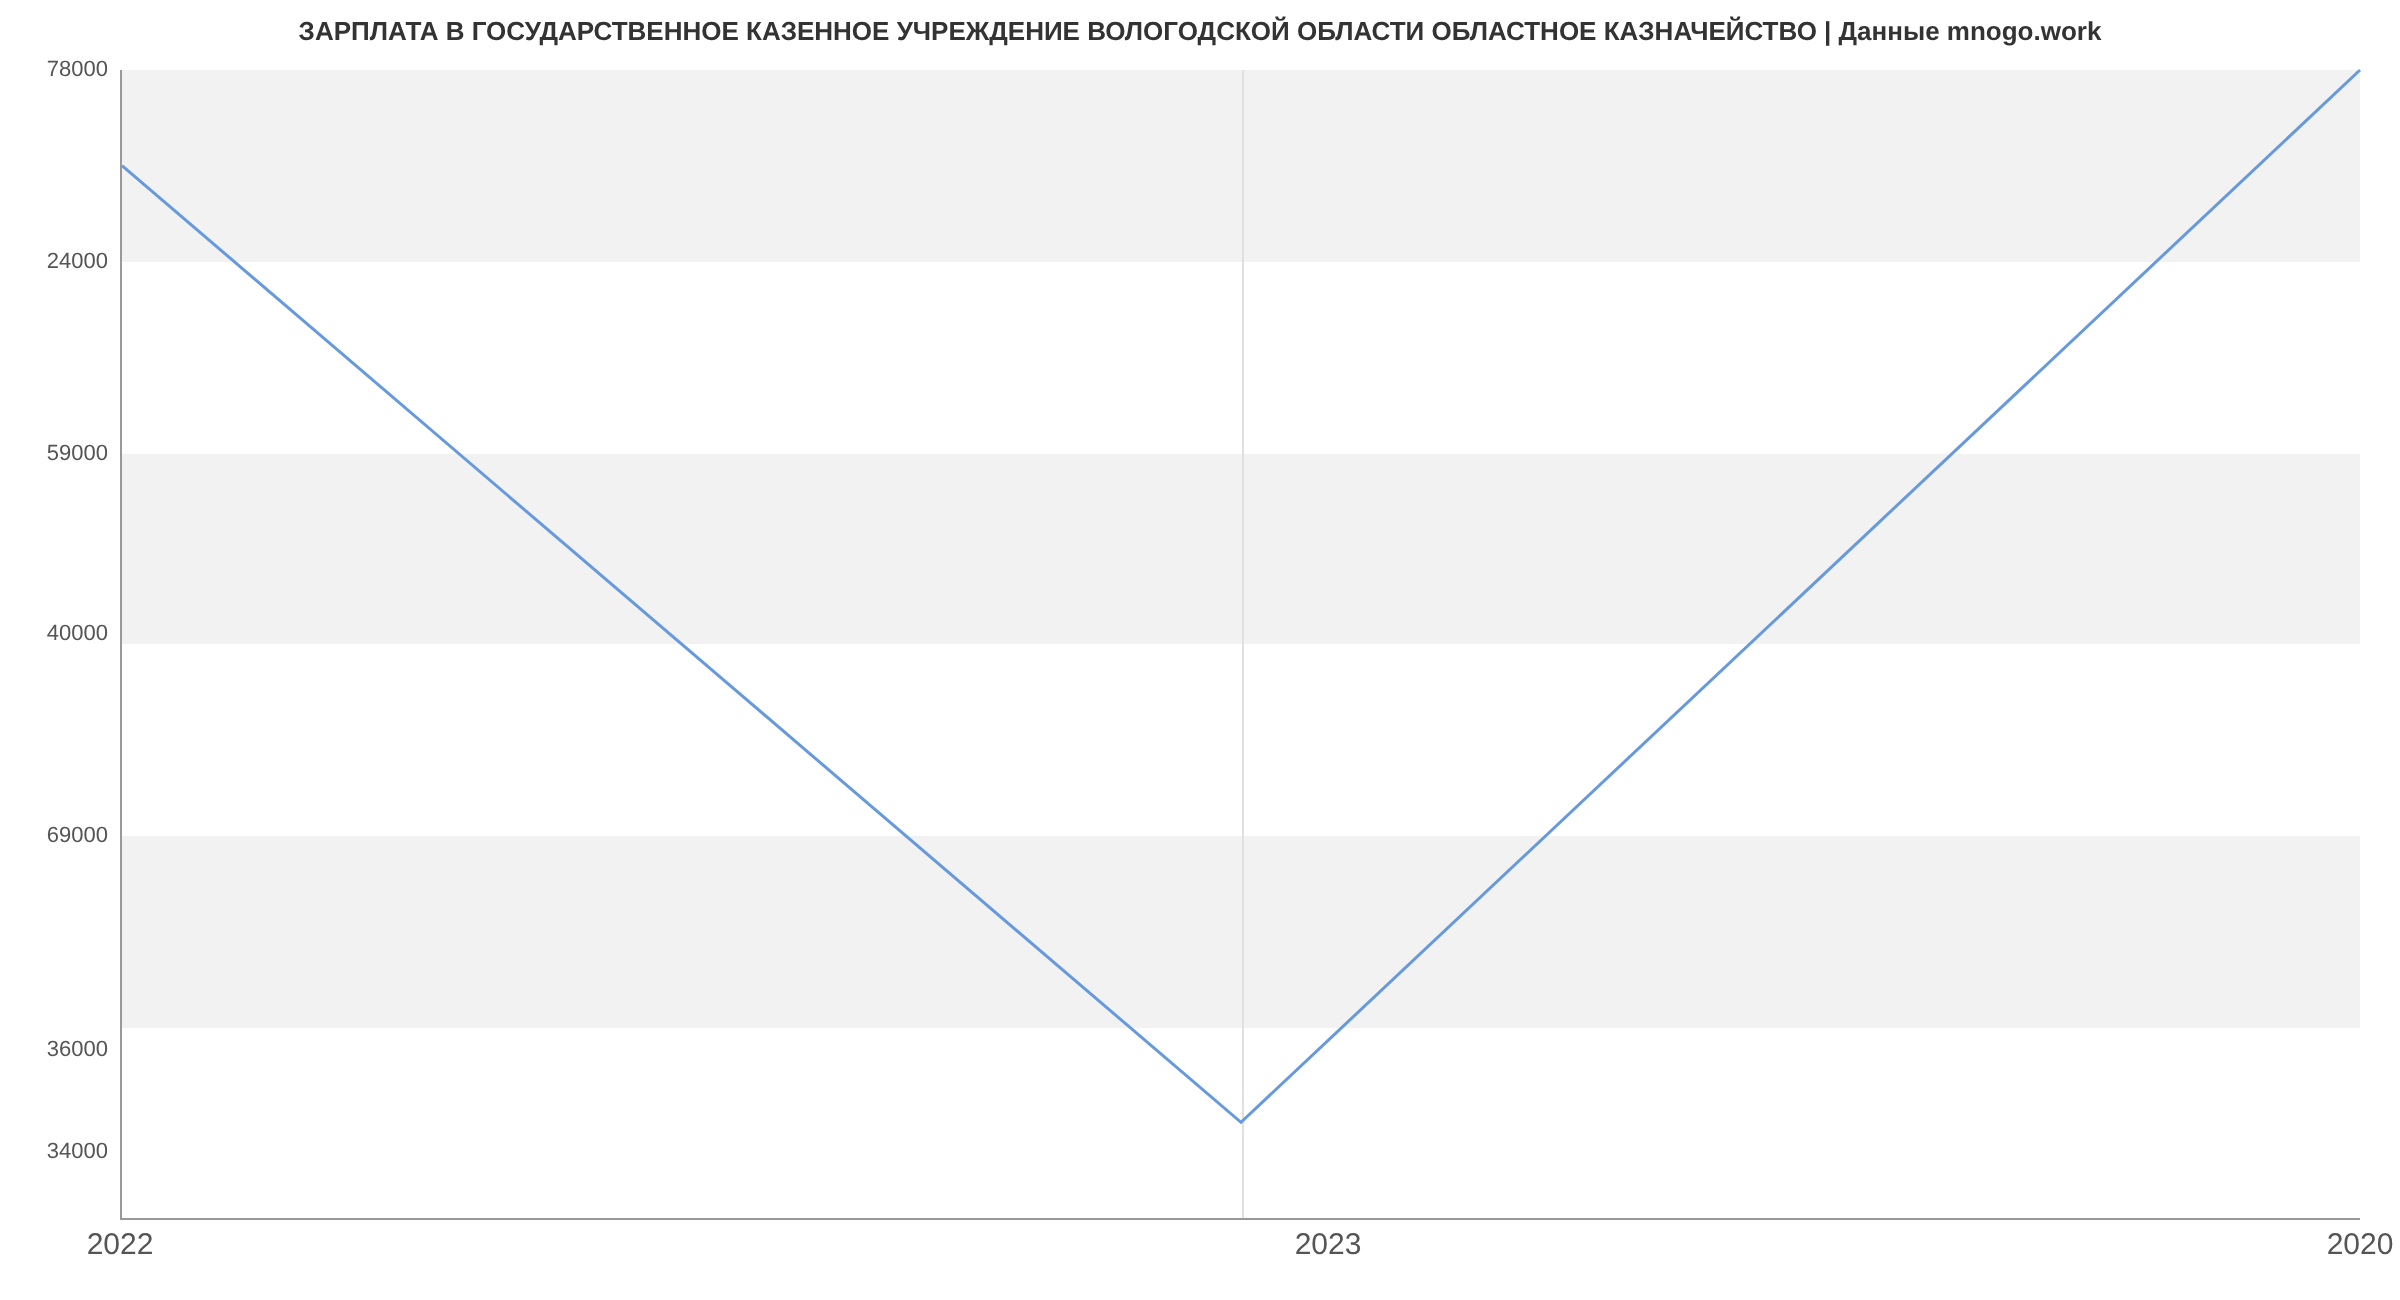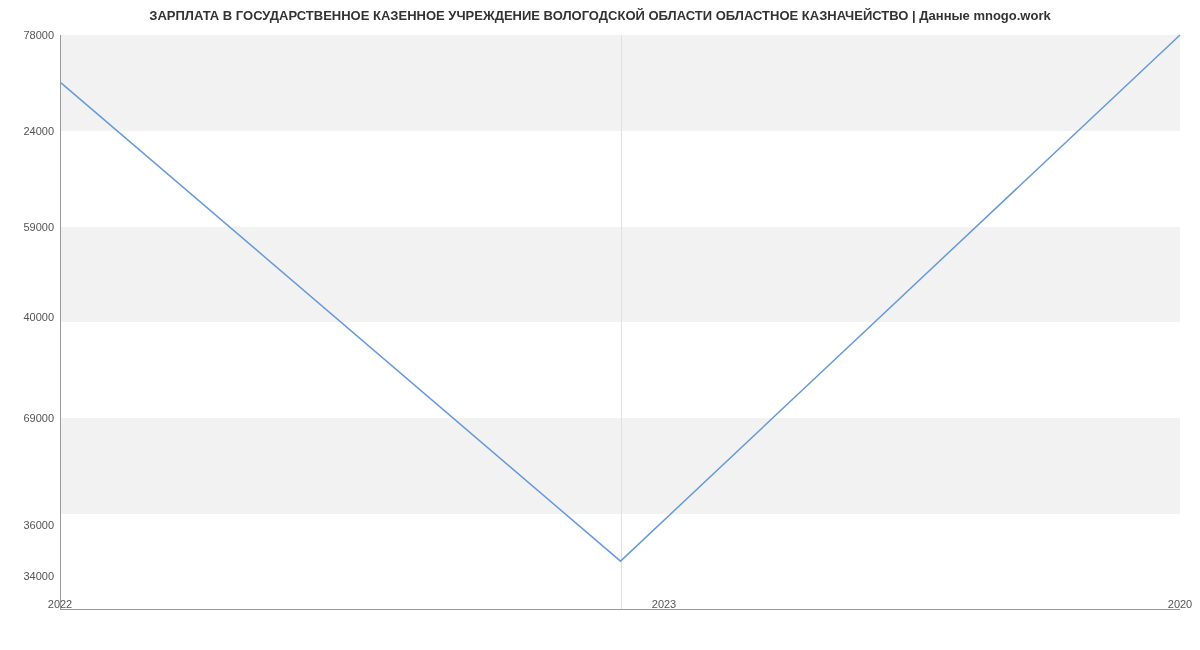--- a/index.html
+++ b/index.html
@@ -41,23 +41,23 @@
   .y-tick-label {
     position: absolute;
     right: 1146px; 
     transform: translateY(-50%);
     font-size: 11px;
     color: #555;
     text-align: right;
   }
   .x-tick-label {
     position: absolute;
-    top: 598px;
+    top: 614px;
     transform: translateX(-50%);
-    font-size: 11px;
+    font-size: 15px;
     color: #555;
     text-align: center;
   }
   .band {
     position: absolute;
     left: 0;
     width: 100%;
     background: #f2f2f2;
   }
   .vgrid {

